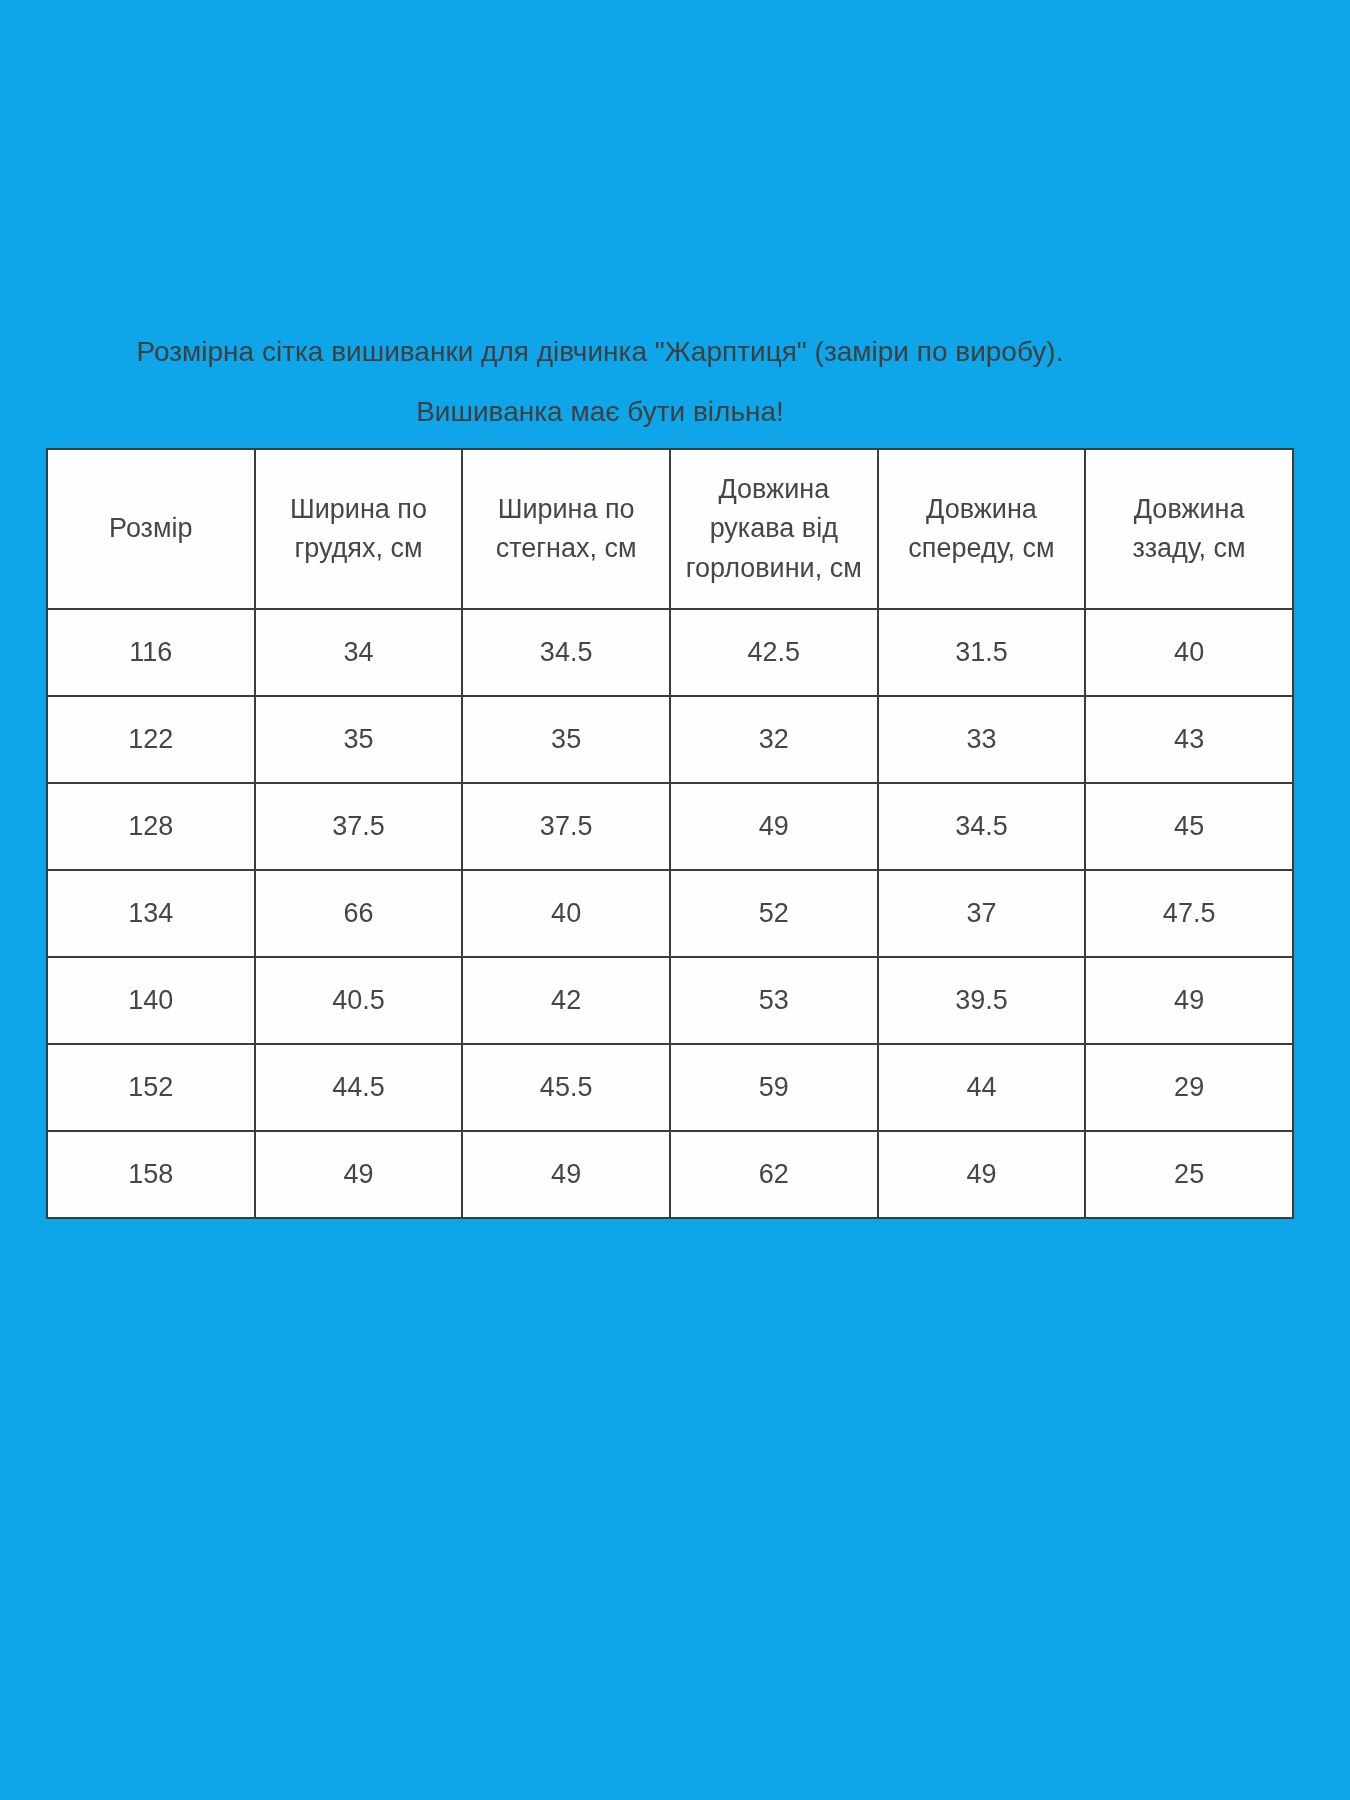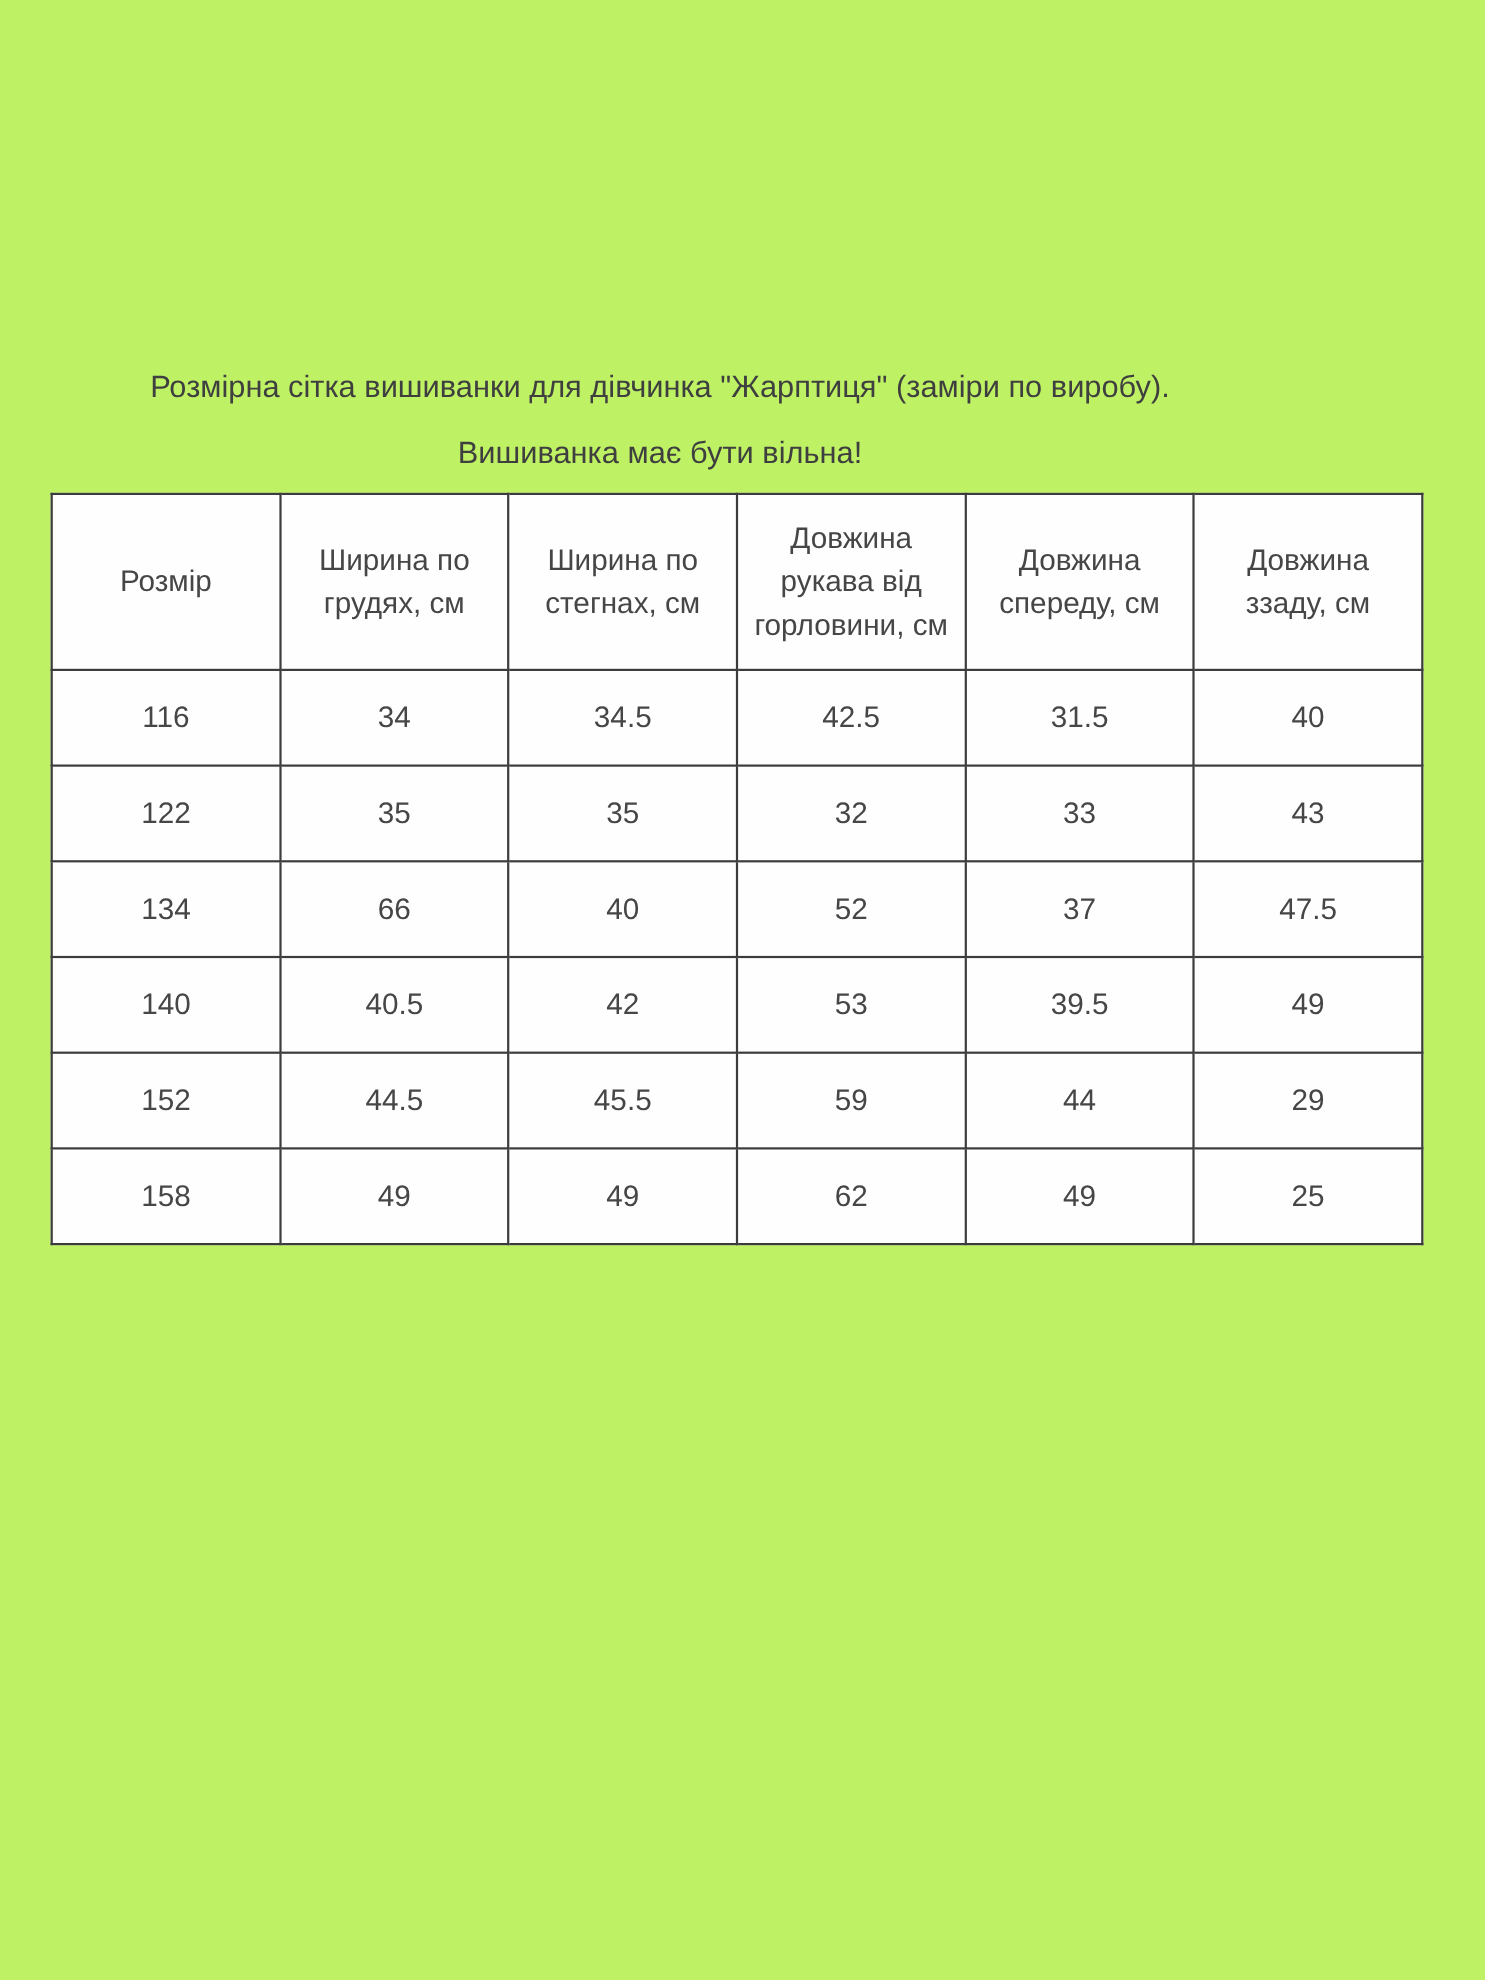--- a/index.html
+++ b/index.html
@@ -5,21 +5,21 @@
   html, body {
     margin: 0;
     padding: 0;
     background: #fdfdfc;
     font-family: "Liberation Sans", "DejaVu Sans", sans-serif;
   }
   .page {
     position: relative;
     width: 1350px;
     height: 1800px;
-    background: #bef264;
+    background: #0ea5e9;
     overflow: hidden;
   }
   .titles {
     padding-top: 322px;
     padding-right: 150px;
     text-align: center;
     color: #3f3f3f;
     font-size: 28px;
   }
   .title-line {
@@ -93,20 +93,28 @@
       </tr>
       <tr>
         <td>122</td>
         <td>35</td>
         <td>35</td>
         <td>32</td>
         <td>33</td>
         <td>43</td>
       </tr>
       <tr>
+        <td>128</td>
+        <td>37.5</td>
+        <td>37.5</td>
+        <td>49</td>
+        <td>34.5</td>
+        <td>45</td>
+      </tr>
+      <tr>
         <td>134</td>
         <td>66</td>
         <td>40</td>
         <td>52</td>
         <td>37</td>
         <td>47.5</td>
       </tr>
       <tr>
         <td>140</td>
         <td>40.5</td>

